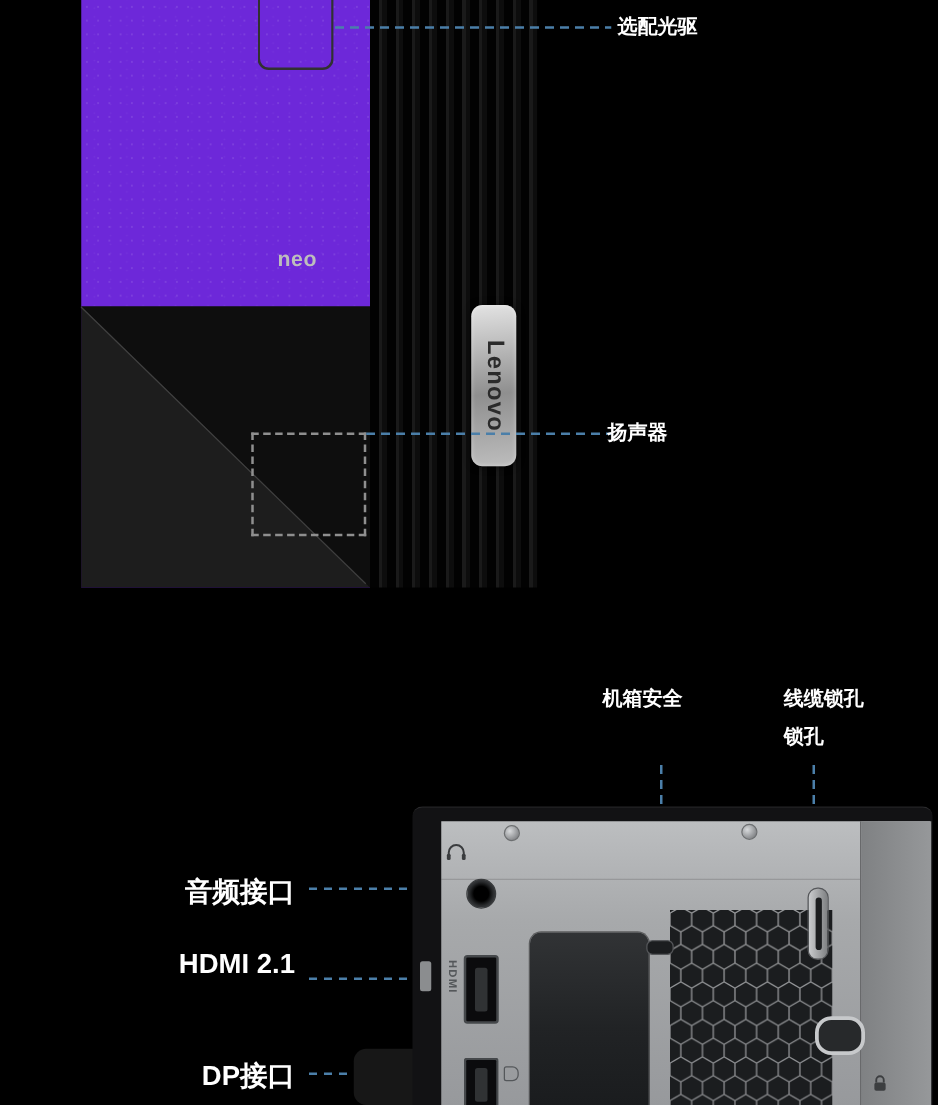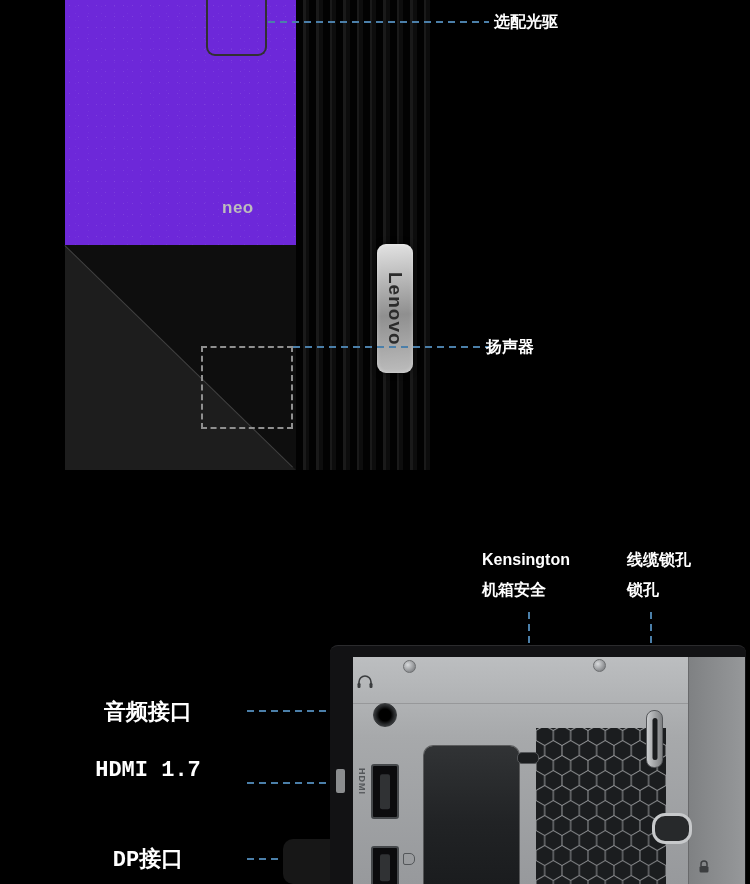--- a/index.html
+++ b/index.html
@@ -34,22 +34,22 @@
   .speaker-box{position:absolute;left:136px;top:346px;width:88px;height:79px;border:2px dashed #8f8f8f;}
   .ribs{position:absolute;left:231px;top:0;width:134px;height:470px;
      background:repeating-linear-gradient(90deg,#020202 0 7px,#1a1a1a 7px 9.5px,#0d0d0d 9.5px 13.4px);}
   .lenovo-badge{position:absolute;left:312px;top:244px;width:36px;height:129px;border-radius:9px;
      background:linear-gradient(175deg,#e3e3e3,#8f8f8f 55%,#bdbdbd);
      display:flex;align-items:center;justify-content:center;
      box-shadow:inset 0 0 4px rgba(255,255,255,0.4),0 0 6px rgba(0,0,0,0.6);}
   .lenovo-badge span{writing-mode:vertical-rl;font-size:19px;font-weight:700;color:#2b2b2b;letter-spacing:1px;}
 
   
-  .left-label{position:absolute;left:60px;width:176px;text-align:center;color:var(--label-text,#fff);
-              font-weight:700;font-size:22px;line-height:29px;font-family:Liberation Mono, monospace;}
+  .left-label{position:absolute;left:60px;width:176px;text-align:right;color:var(--label-text,#fff);
+              font-weight:700;font-size:22px;line-height:29px;}
   .rear-frame{position:absolute;left:330px;top:645px;width:416px;height:239px;
      background:#121214;border-radius:8px 8px 0 0;border-top:1px solid #2b2b2d;}
   .side-notch{position:absolute;left:6px;top:123px;width:9px;height:24px;background:#8b8d8f;border-radius:2px;}
   .rear-panel{position:absolute;left:23px;top:11px;width:391px;height:228px;
      background:linear-gradient(180deg,#bcbec0,#a7a9ab 35%,#97999c);}
   .right-strip{position:absolute;left:335px;top:0;width:56px;height:228px;
      background:linear-gradient(90deg,#7f8183,#96989a);border-left:1px solid #68696b;}
   .hseam{position:absolute;left:0;top:46px;width:335px;height:1px;background:rgba(0,0,0,0.14);}
   .screw{position:absolute;width:11px;height:11px;border-radius:50%;
      background:radial-gradient(circle at 35% 35%,#d8dadc,#85878a 75%);border:1px solid #6d6f71;}
@@ -104,35 +104,34 @@
     <div class="callout-hline" style="left:268px;top:21px;width:221px;"></div>
     <div class="callout-label" style="left:494px;top:7px;">选配光驱</div>
 
     <div class="callout-hline" style="left:293px;top:346px;width:196px;"></div>
     <div class="callout-label" style="left:486px;top:332px;">扬声器</div>
   </section>
 
   <section>
 
     <div class="callout-label" style="left:482px;top:545px;">
-      <div>Kensington</div>
       <div>机箱安全</div>
     </div>
     <div class="callout-label" style="left:627px;top:545px;">
       <div>线缆锁孔</div>
       <div>锁孔</div>
     </div>
     <div class="callout-vline" style="left:528px;top:612px;height:137px;"></div>
     <div class="callout-vline" style="left:650px;top:612px;height:92px;"></div>
 
     <div class="left-label" style="top:699px;">音频接口</div>
     <div class="callout-hline" style="left:247px;top:710px;width:118px;"></div>
 
     <div class="left-label" style="top:756px;">
-      <div>HDMI 1.7</div>
+      <div>HDMI 2.1</div>
     </div>
     <div class="callout-hline" style="left:247px;top:782px;width:112px;"></div>
 
     <div class="left-label" style="top:846px;">DP接口</div>
     <div class="callout-hline" style="left:247px;top:858px;width:112px;"></div>
 
     <div class="chassis-foot"></div>
 
     <div class="rear-frame">
       <div class="side-notch"></div>

